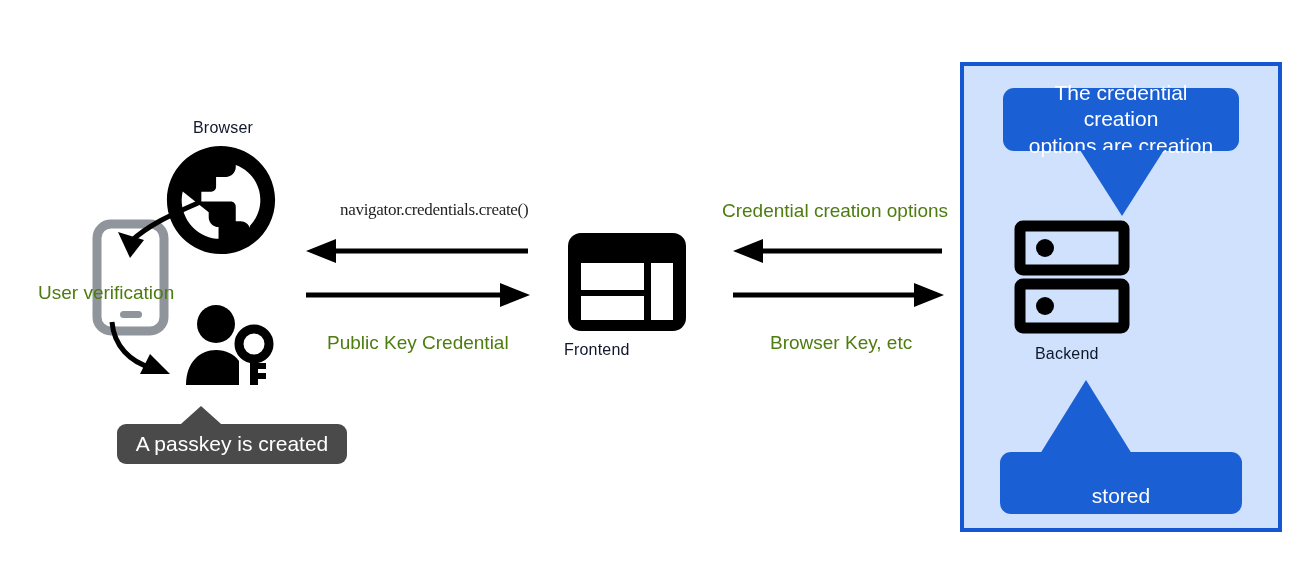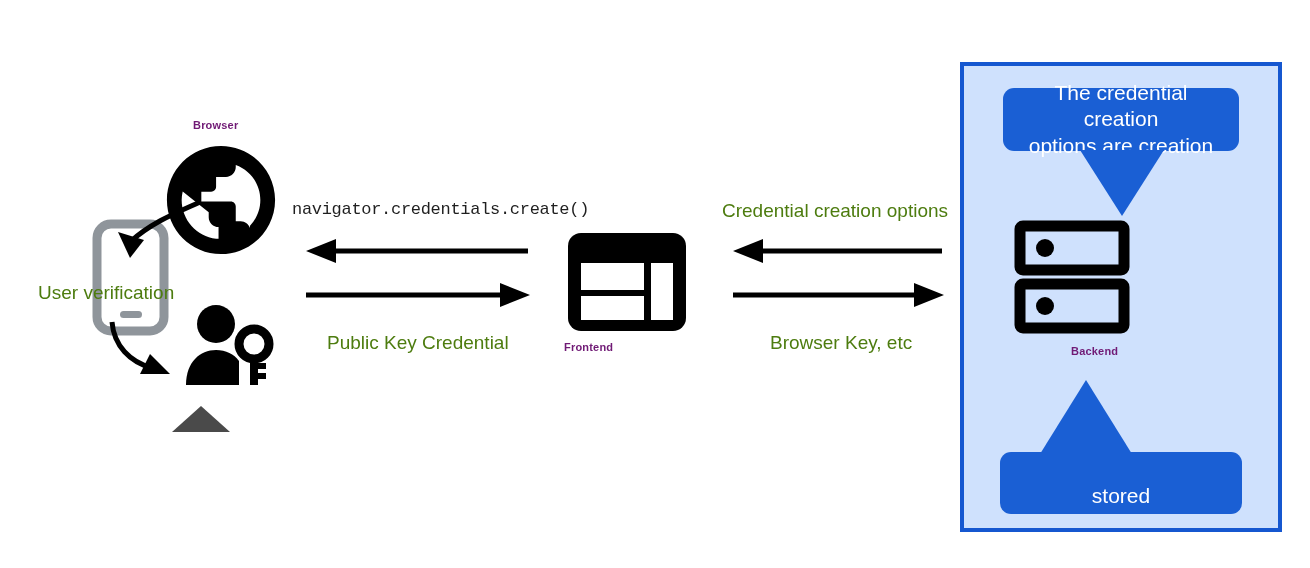--- a/index.html
+++ b/index.html
@@ -27,33 +27,34 @@
   .abs { position: absolute; }
   .lbl {
     position: absolute;
     font-size: 19px;
     color: #4d7c0f;
     white-space: nowrap;
     line-height: 1.15;
   }
   .lbl-bold {
     position: absolute;
-    font-size: 11px;
-    font-weight: bold;
-    color: #701a75;
+    font-size: 16px;
+    font-weight: normal;
+    color: #0f172a;
     white-space: nowrap;
     letter-spacing: .2px;
   }
   .mono {
     position: absolute;
-    font-family: Liberation Mono, monospace;
+    font-family: Liberation Serif, serif;
     font-size: 17px;
     color: #1f1f1f;
     white-space: nowrap;
     letter-spacing: -.3px;
+    margin-left: 48px;
   }
 
   
   .backend-panel {
     position: absolute;
     left: 960px;
     top: 62px;
     width: 322px;
     height: 470px;
     background: #cfe1fd;
@@ -114,21 +115,21 @@
     <polygon points="0,0 84,0 42,66" fill="#1a5fd4"></polygon>
   </svg>
 
   <svg class="abs" style="left:1014px; top:222px;" width="116" height="110" viewBox="0 0 116 110">
     <rect x="6" y="4" width="104" height="44" rx="3" fill="none" stroke="#000000" stroke-width="11"></rect>
     <circle cx="31" cy="26" r="9" fill="#000000"></circle>
     <rect x="6" y="62" width="104" height="44" rx="3" fill="none" stroke="#000000" stroke-width="11"></rect>
     <circle cx="31" cy="84" r="9" fill="#000000"></circle>
   </svg>
 
-  <div class="lbl-bold" style="left:1035px; top:345px;margin-left:36px;">Backend</div>
+  <div class="lbl-bold" style="left:1035px; top:345px;">Backend</div>
 
   <svg class="abs" style="left:1040px; top:380px;" width="92" height="74">
     <polygon points="46,0 92,74 0,74" fill="#1a5fd4"></polygon>
   </svg>
 
   <div class="callout-blue" style="left:1000px; top:452px; width:242px; height:62px;">
     <span>
       <br>
       <span>stored</span>
     </span>
@@ -170,20 +171,21 @@
   <svg class="abs" style="left:110px; top:320px;" width="100" height="70">
     <path d="M2,2 C4,26 20,42 42,48" fill="none" stroke="#000000" stroke-width="5"></path>
     <polygon points="60,54 30,54 40,34" fill="#000000"></polygon>
   </svg>
 
   <div class="lbl" style="left:38px; top:282px; font-size:19px;">User verification</div>
 
   <svg class="abs" style="left:172px; top:406px;" width="58" height="26">
     <polygon points="29,0 58,26 0,26" fill="#4a4a4a"></polygon>
   </svg>
+  <div class="callout-dark" style="left:117px; top:424px; width:230px; height:40px;">A passkey is created</div>
 
   <div class="mono" style="left:292px; top:200px;">navigator.credentials.create()</div>
 
   <svg class="abs" style="left:306px; top:238px;" width="224" height="26">
     <line x1="24" y1="13" x2="222" y2="13" stroke="#000000" stroke-width="5"></line>
     <polygon points="0,13 30,1 30,25" fill="#000000"></polygon>
   </svg>
 
   <svg class="abs" style="left:306px; top:282px;" width="224" height="26">
     <line x1="0" y1="13" x2="198" y2="13" stroke="#000000" stroke-width="5"></line>

